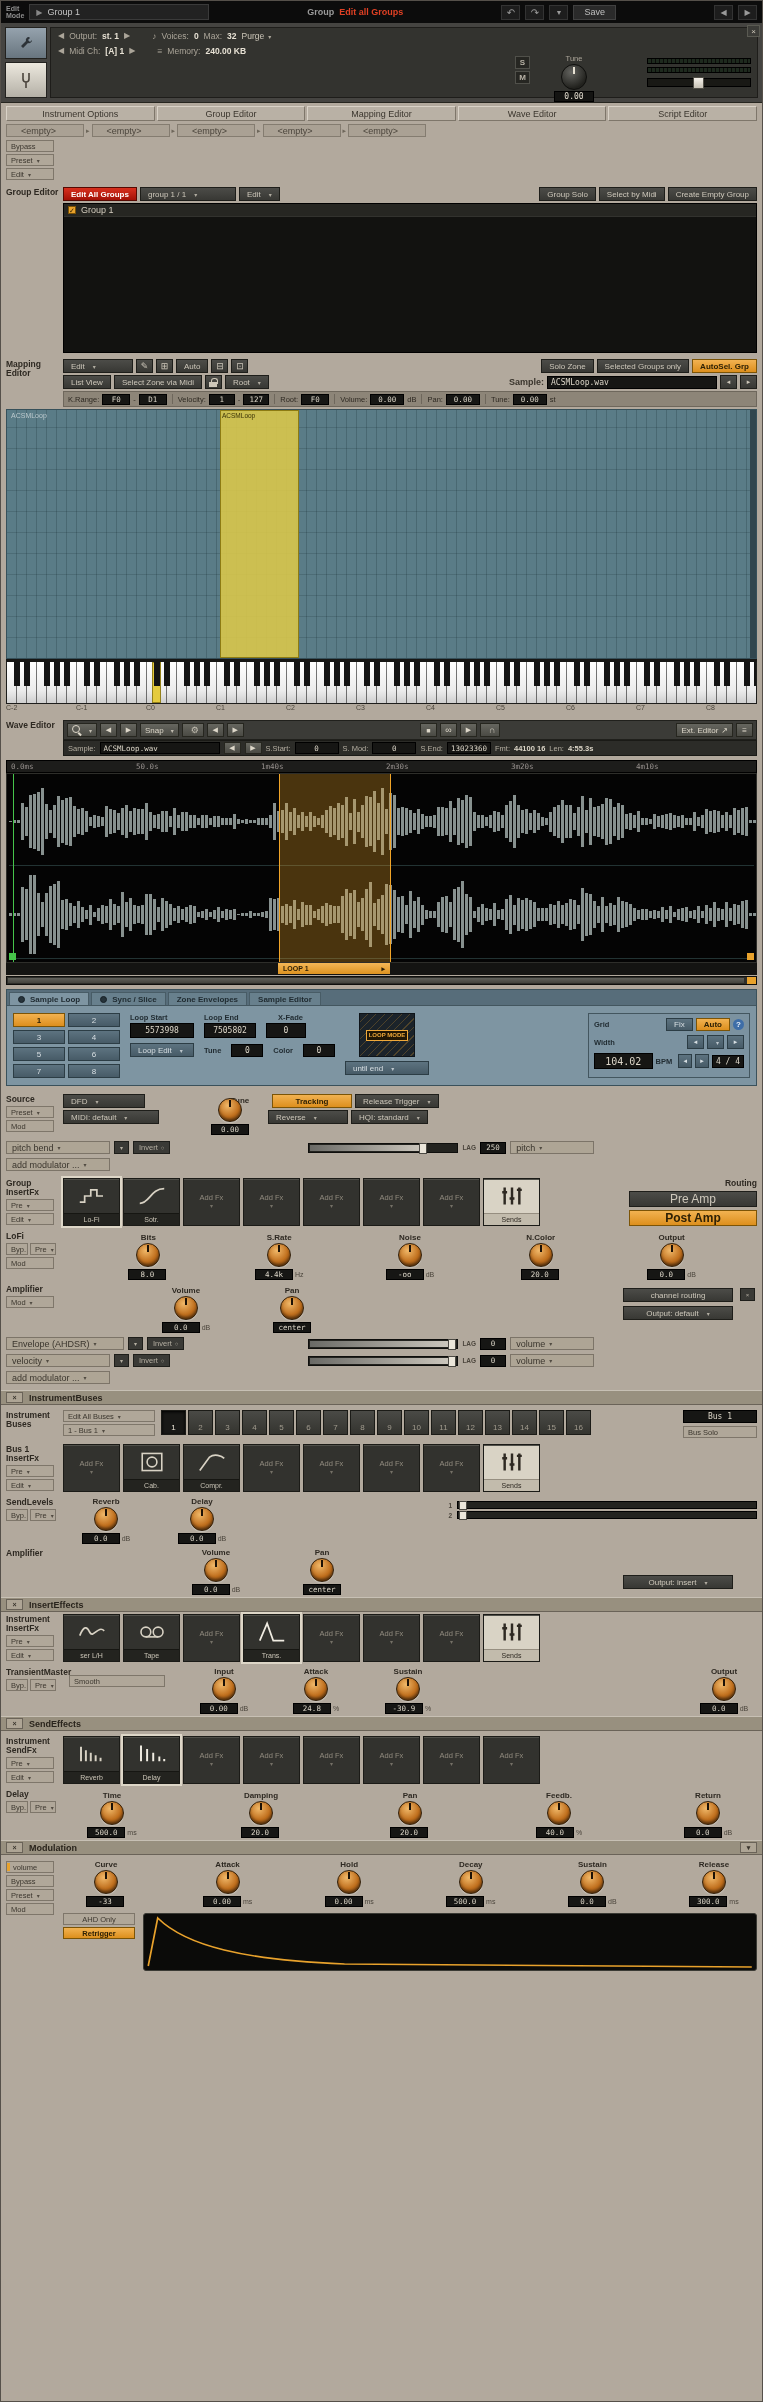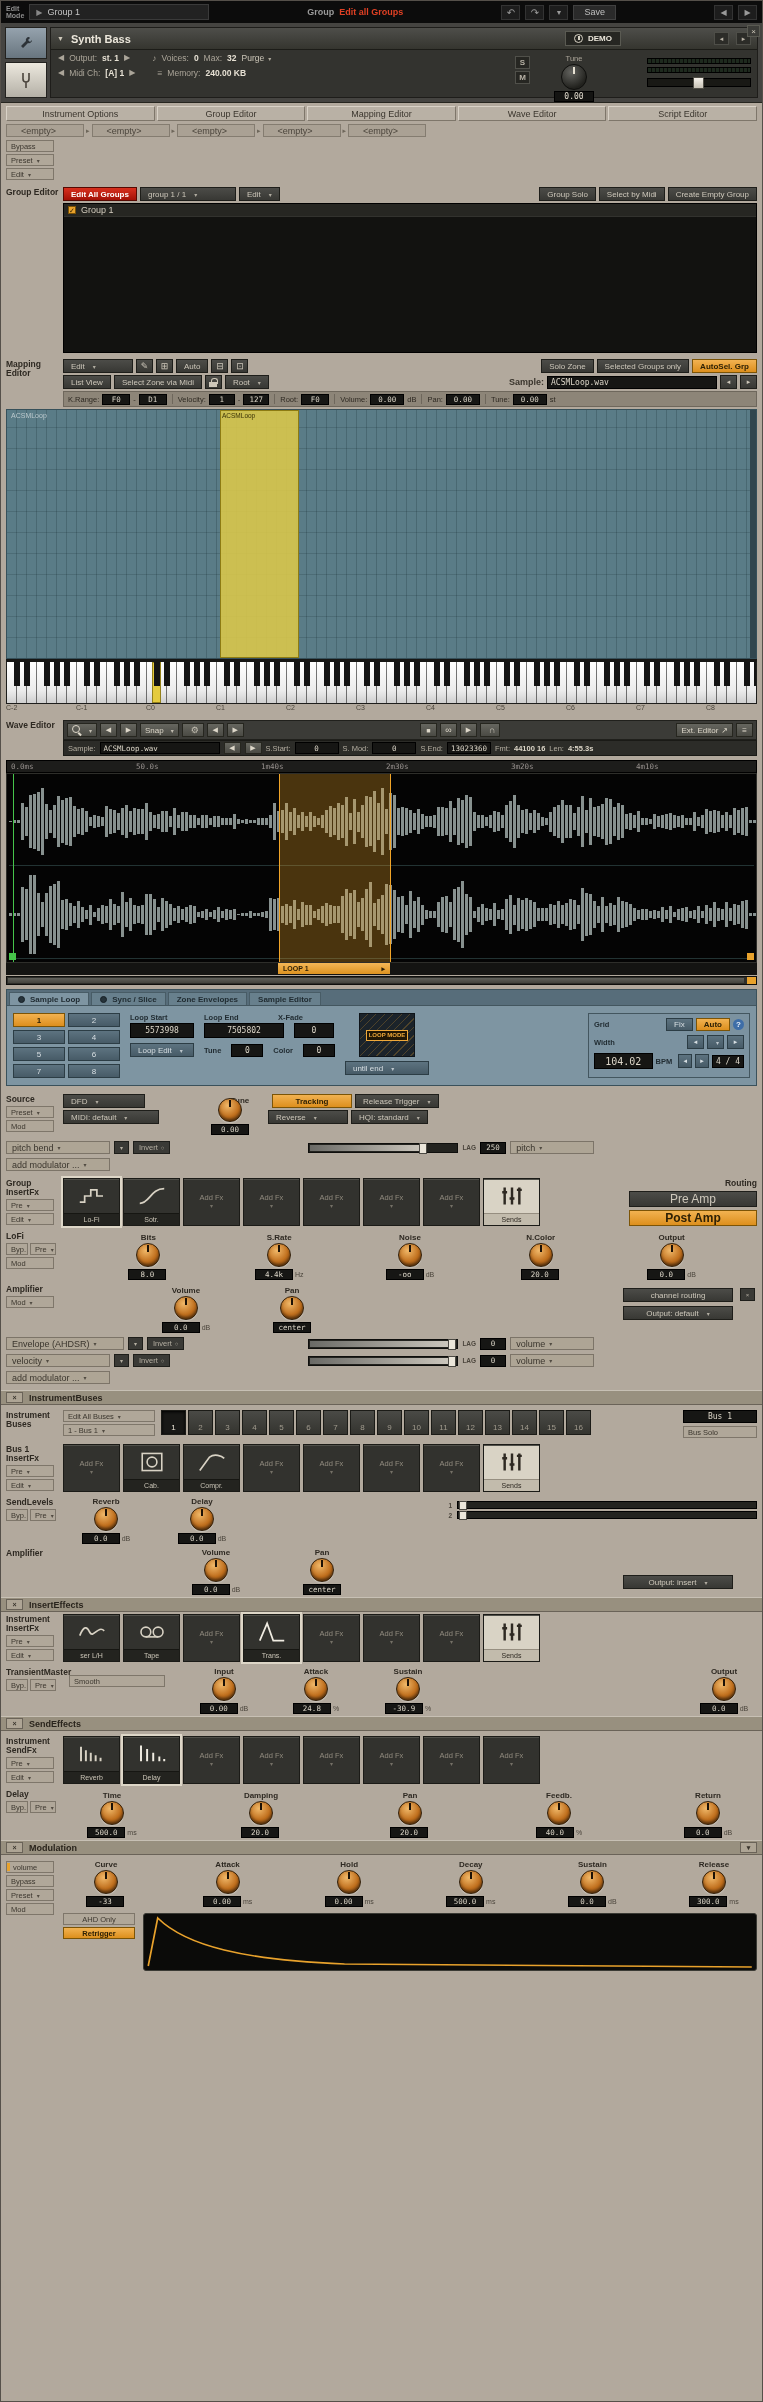--- a/index.html
+++ b/index.html
@@ -222,31 +222,20 @@
             <path d="M11 2a3 3 0 0 0-3 4L3 11l2 2 5-5a3 3 0 0 0 4-3l-2 2-2-2 2-2z" fill="#2d3338"></path>
           </svg>
         </div>
       <div class="hdr-ic2">
           <svg width="12" height="18" viewBox="0 0 12 18">
             <path d="M3 2v6a3 3 0 0 0 6 0V2M6 11v6" stroke="#4a443c" stroke-width="1.6" fill="none"></path>
           </svg>
         </div>
     </div>
     <div class="hdr-main">
-      <div class="hdr-title">
-        <span class="g" style="color:#cfc9bb;font-size:7px">▼</span>
-        <span class="hdr-name">Synth Bass</span>
-        <span class="sp"></span>
-        <div class="demo" style="margin-right:86px">
-            <span class="clock"></span>
-            <span>DEMO</span>
-          </div>
-        <span class="hbtn arl"></span>
-        <span class="hbtn arr"></span>
-      </div>
       <div class="hdr-row">
         <span class="g-left g" style="font-size:6px"></span>
         <span>Output:</span>
           <span class="hv">st. 1</span>
         <span class="g-right g" style="font-size:6px"></span>
         <span style="width:12px"></span>
         <span class="g-note g"></span>
         <span>Voices:</span>
           <span class="hv">0</span>
         <span>Max:</span>
@@ -898,21 +887,21 @@
         <div class="loopbtn">8</div>
       </div>
       <div>
         <div class="row" style="gap:10px;margin-bottom:1px">
           <span class="sllbl" style="width:64px">Loop Start</span>
           <span class="sllbl" style="width:64px">Loop End</span>
           <span class="sllbl">X-Fade</span>
         </div>
         <div class="row" style="gap:10px">
           <span class="disp" style="width:64px;height:15px">5573998</span>
-          <span class="disp" style="width:80px;height:15px">7505802</span>
+          <span class="disp" style="width:52px;height:15px">7505802</span>
           <span class="disp" style="width:40px;height:15px">0</span>
         </div>
         <div class="row" style="gap:10px;margin-top:5px">
           <div class="dbtn dd slate" style="width:64px">Loop Edit</div>
           <span class="sllbl">Tune</span>
           <span class="disp" style="width:32px">0</span>
           <span class="sllbl">Color</span>
           <span class="disp" style="width:32px">0</span>
         </div>
       </div>

